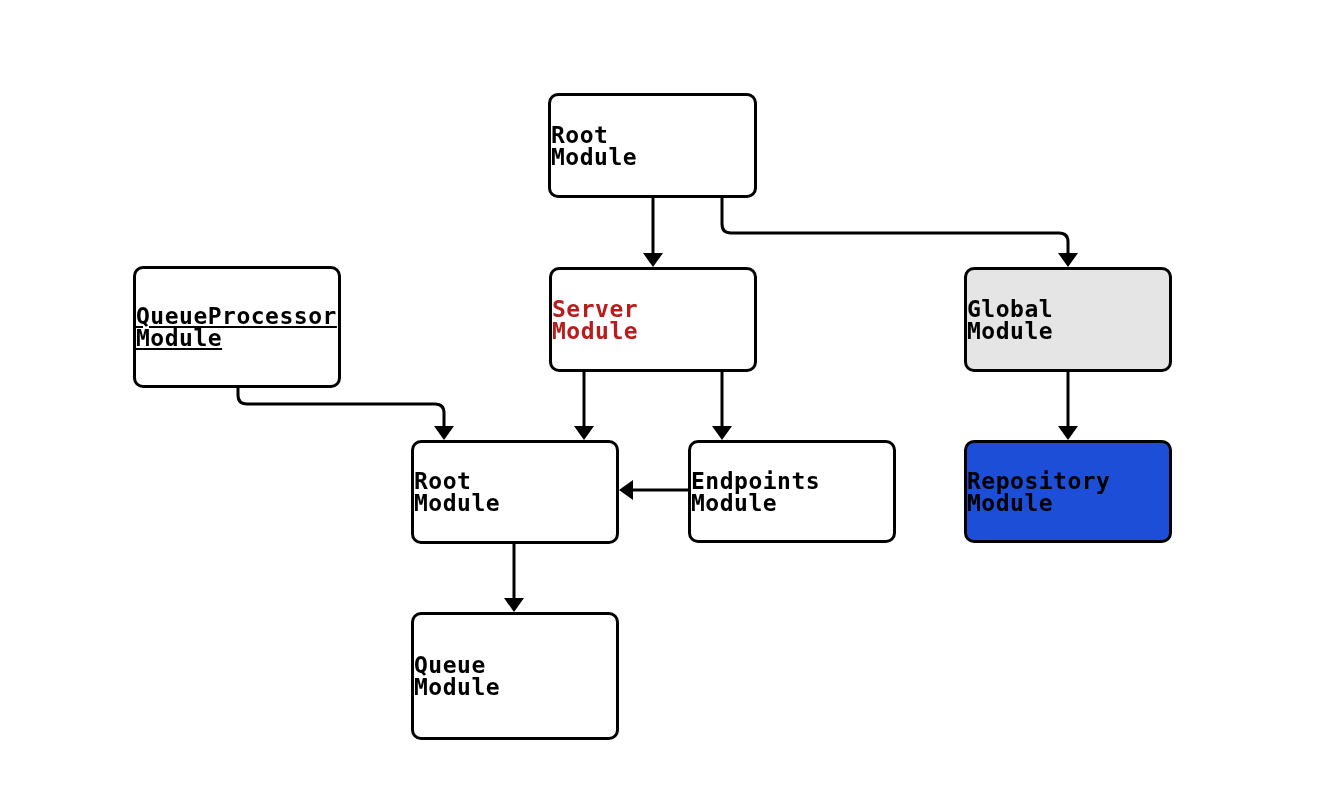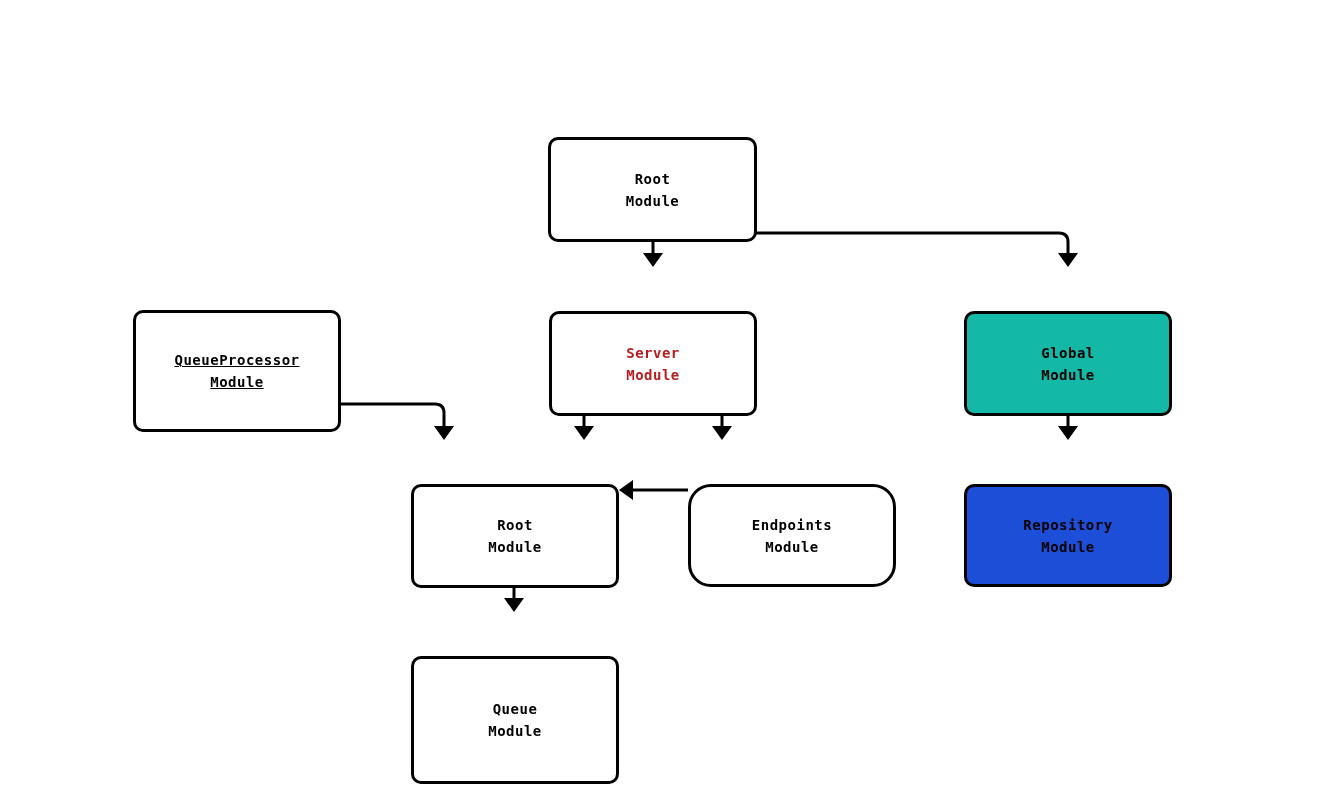--- a/index.html
+++ b/index.html
@@ -23,28 +23,27 @@
     stroke-width: 3px;
   }
   .node {
     position: absolute;
     box-sizing: border-box;
     border-style: solid;
     border-width: 3px;
     border-radius: 10px;
     display: flex;
     flex-direction: column;
-    align-items: center;
+    align-items: flex-start;
     justify-content: center;
     text-align: center;
     font-weight: bold;
-    font-size: 14px;
+    font-size: 23px;
     line-height: 22px;
     letter-spacing: 0.5px;
-    margin-top: 44px;
   }
   .node-line {
     display: block;
     white-space: pre;
   }
 </style>
 </head>
 <body>
 
 <div id="canvas" style="background: rgb(255, 255, 255);">
@@ -71,29 +70,29 @@
       <span class="node-line">Module</span>
     </div>
     <div class="node" style="left: 133px; top: 266px; width: 208px; height: 122px; background: rgb(255, 255, 255); border-color: rgb(0, 0, 0); color: rgb(0, 0, 0); text-decoration: underline;">
       <span class="node-line">QueueProcessor</span>
       <span class="node-line">Module</span>
     </div>
     <div class="node" style="left: 549px; top: 267px; width: 208px; height: 105px; background: rgb(255, 255, 255); border-color: rgb(0, 0, 0); color: #b91c1c;">
       <span class="node-line">Server</span>
       <span class="node-line">Module</span>
     </div>
-    <div class="node" style="left: 964px; top: 267px; width: 208px; height: 105px; background: #14b8a6; border-color: rgb(0, 0, 0); color: rgb(0, 0, 0);">
+    <div class="node" style="left: 964px; top: 267px; width: 208px; height: 105px; background: #e5e5e5; border-color: rgb(0, 0, 0); color: rgb(0, 0, 0);">
       <span class="node-line">Global</span>
       <span class="node-line">Module</span>
     </div>
     <div class="node" style="left: 411px; top: 440px; width: 208px; height: 104px; background: rgb(255, 255, 255); border-color: rgb(0, 0, 0); color: rgb(0, 0, 0);">
       <span class="node-line">Root</span>
       <span class="node-line">Module</span>
     </div>
-    <div class="node" style="left: 688px; top: 440px; width: 208px; height: 103px; background: rgb(255, 255, 255); border-color: rgb(0, 0, 0); color: rgb(0, 0, 0); border-radius: 23px;">
+    <div class="node" style="left: 688px; top: 440px; width: 208px; height: 103px; background: rgb(255, 255, 255); border-color: rgb(0, 0, 0); color: rgb(0, 0, 0);">
       <span class="node-line">Endpoints</span>
       <span class="node-line">Module</span>
     </div>
     <div class="node" style="left: 964px; top: 440px; width: 208px; height: 103px; background: #1d4ed8; border-color: rgb(0, 0, 0); color: rgb(0, 0, 0);">
       <span class="node-line">Repository</span>
       <span class="node-line">Module</span>
     </div>
     <div class="node" style="left: 411px; top: 612px; width: 208px; height: 128px; background: rgb(255, 255, 255); border-color: rgb(0, 0, 0); color: rgb(0, 0, 0);">
       <span class="node-line">Queue</span>
       <span class="node-line">Module</span>

